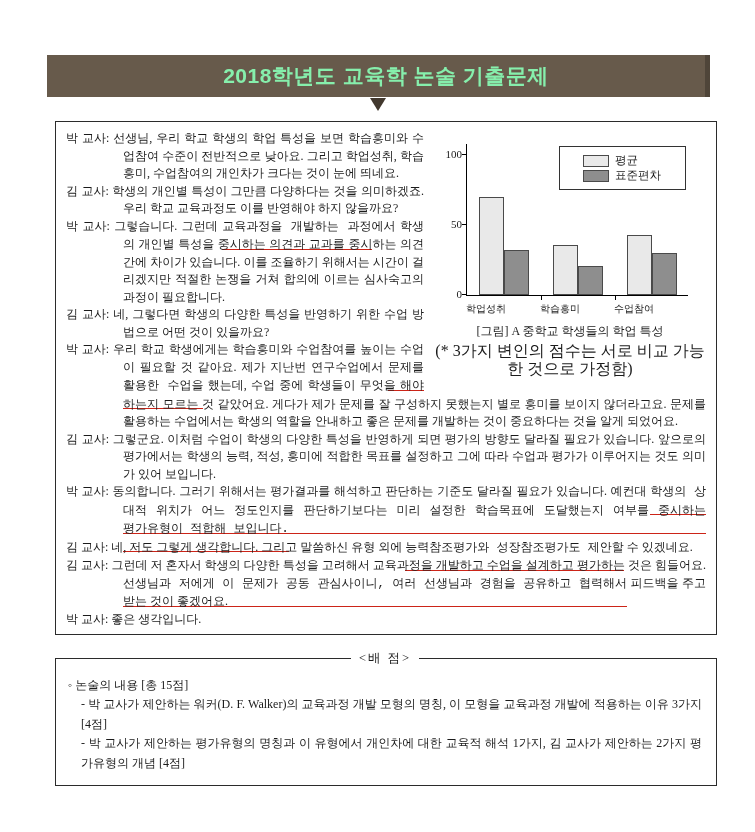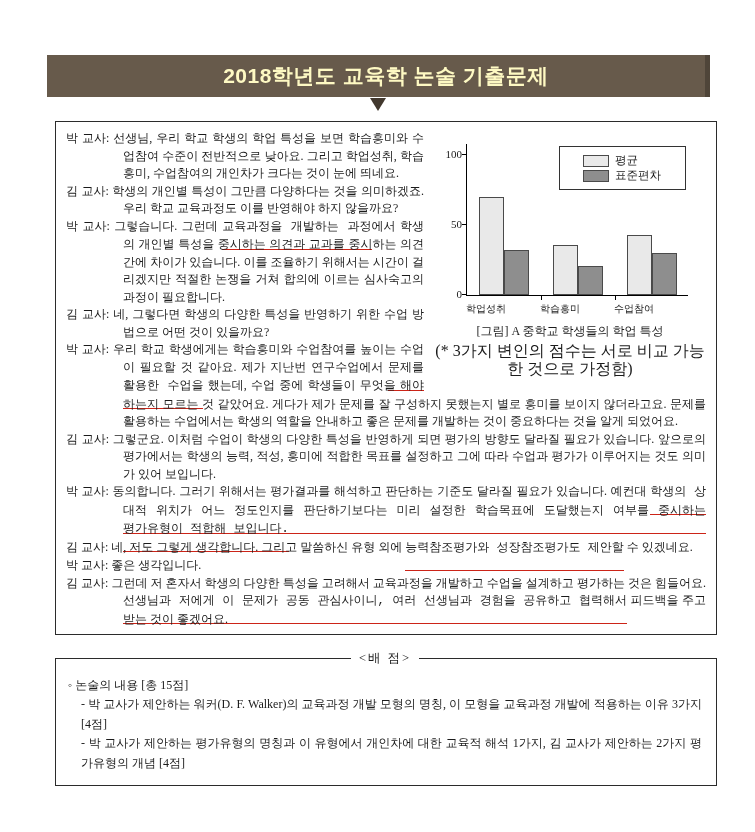--- a/index.html
+++ b/index.html
@@ -16,21 +16,21 @@
   
   .banner {
     margin:0 45px 0 47px;
     height:42px;
     background:#675a4b;
     border-right:5px solid #4f4539;
     display:flex; align-items:center; justify-content:center;
   }
   .banner h1 {
     font-family:"Liberation Sans","DejaVu Sans",sans-serif;
-    font-size:21px; font-weight:bold; color:#fef9c3; letter-spacing:0.5px;margin-left:20px;
+    font-size:21px; font-weight:bold; color:#86efac; letter-spacing:0.5px;margin-left:20px;
   }
   .banner-arrow {
     width:0; height:0; margin:1px auto 0 auto;
     border-left:8px solid transparent;
     border-right:8px solid transparent;
     border-top:13px solid #42382e;
   }
 
   
   .intro {
@@ -155,22 +155,22 @@
 
     <div id="dialogue">
         <p class="turn"><span class="speaker">박 교사: </span><span>선생님, 우리 학교 학생의 학업 특성을 보면 학습흥미와 수업참여 수준이 전반적으로 낮아요. 그리고 학업성취, 학습흥미, 수업참여의 개인차가 크다는 것이 눈에 띄네요.</span></p>
         <p class="turn"><span class="speaker">김 교사: </span><span>학생의 개인별 특성이 그만큼 다양하다는 것을 의미하겠죠. 우리 학교 교육과정도 이를 반영해야 하지 않을까요?</span></p>
         <p class="turn"><span class="speaker">박 교사: </span><span>그렇습니다. 그런데 </span><span class="u-red">교육과정을 개발하는 과정</span><span>에서 학생의 개인별 특성을 중시하는 의견과 교과를 중시하는 의견 간에 차이가 있습니다. 이를 조율하기 위해서는 시간이 걸리겠지만 적절한 논쟁을 거쳐 합의에 이르는 심사숙고의 과정이 필요합니다.</span></p>
         <p class="turn"><span class="speaker">김 교사: </span><span>네, 그렇다면 학생의 다양한 특성을 반영하기 위한 수업 방법으로 어떤 것이 있을까요?</span></p>
         <p class="turn"><span class="speaker">박 교사: </span><span>우리 학교 학생에게는 학습흥미와 수업참여를 높이는 수업이 필요할 것 같아요. 제가 지난번 연구수업에서 </span><span class="u-red">문제를 활용한 수업을</span><span> 했는데, 수업 중에 학생들이 무엇을 해야 하는지 모르는 것 같았어요. 게다가 제가 문제를 잘 구성하지 못했는지 별로 흥미를 보이지 않더라고요. 문제를 활용하는 수업에서는 학생의 역할을 안내하고 좋은 문제를 개발하는 것이 중요하다는 것을 알게 되었어요.</span></p>
         <p class="turn"><span class="speaker">김 교사: </span><span>그렇군요. 이처럼 수업이 학생의 다양한 특성을 반영하게 되면 평가의 방향도 달라질 필요가 있습니다. 앞으로의 평가에서는 학생의 능력, 적성, 흥미에 적합한 목표를 설정하고 그에 따라 수업과 평가가 이루어지는 것도 의미가 있어 보입니다.</span></p>
         <p class="turn"><span class="speaker">박 교사: </span><span>동의합니다. 그러기 위해서는 평가결과를 해석하고 판단하는 기준도 달라질 필요가 있습니다. 예컨대 </span><span class="u-red">학생의 상대적 위치가 어느 정도인지를 판단하기보다는 미리 설정한 학습목표에 도달했는지 여부를 중시하는 평가유형이 적합해 보입니다.</span></p>
         <p class="turn"><span class="speaker">김 교사: </span><span>네, 저도 그렇게 생각합니다. 그리고 말씀하신 유형 외에 </span><span class="u-red">능력참조평가와 성장참조평가도 제안할</span><span> 수 있겠네요.</span></p>
+        <p class="turn"><span class="speaker">김 교사: </span><span>그런데 저 혼자서 학생의 다양한 특성을 고려해서 교육과정을 개발하고 수업을 설계하고 평가하는 것은 힘들어요. </span><span class="u-red">선생님과 저에게 이 문제가 공동 관심사이니, 여러 선생님과 경험을 공유하고 협력해서</span><span> 피드백을 주고받는 것이 좋겠어요.</span></p>
         <p class="turn"><span class="speaker">박 교사: </span><span>좋은 생각입니다.</span></p>
-        <p class="turn"><span class="speaker">김 교사: </span><span>그런데 저 혼자서 학생의 다양한 특성을 고려해서 교육과정을 개발하고 수업을 설계하고 평가하는 것은 힘들어요. </span><span class="u-red">선생님과 저에게 이 문제가 공동 관심사이니, 여러 선생님과 경험을 공유하고 협력해서</span><span> 피드백을 주고받는 것이 좋겠어요.</span></p>
       </div>
   </div>
 
   <fieldset class="scoring-box">
     <legend>&lt;배 점&gt;</legend>
     <div id="scoring-content">
         <div class="score-heading">◦ 논술의 내용 [총 15점]</div>
         <div class="score-item">- 박 교사가 제안하는 워커(D. F. Walker)의 교육과정 개발 모형의 명칭, 이 모형을 교육과정 개발에 적용하는 이유 3가지 [4점]</div>
         <div class="score-item">- 박 교사가 제안하는 평가유형의 명칭과 이 유형에서 개인차에 대한 교육적 해석 1가지, 김 교사가 제안하는 2가지 평가유형의 개념 [4점]</div>
       </div>

